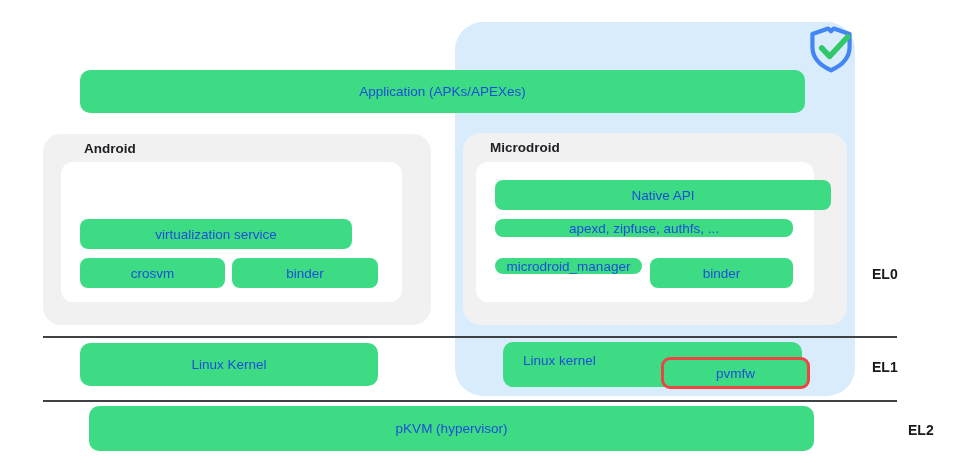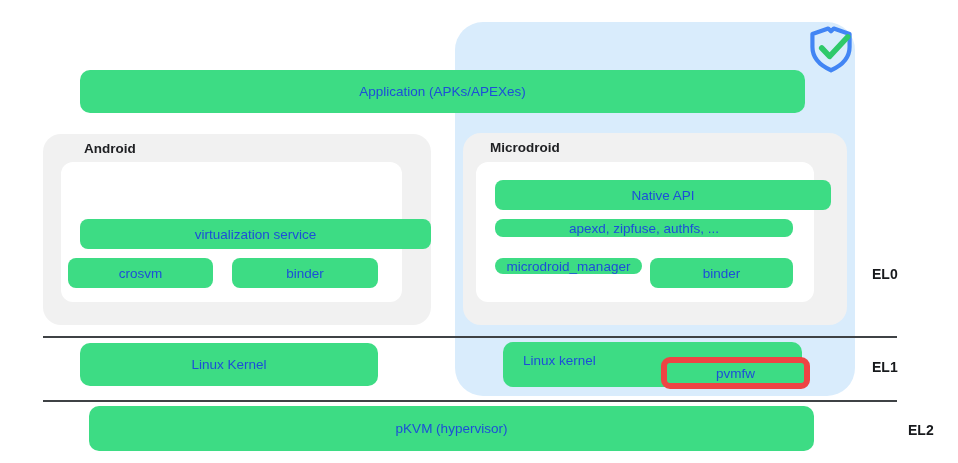--- a/index.html
+++ b/index.html
@@ -28,36 +28,36 @@
   .android-inner{left:61px;top:162px;width:341px;height:140px;}
   .microdroid-inner{left:476px;top:162px;width:338px;height:140px;}
   .bar{
     position:absolute;background:#3ddc84;border-radius:9px;
     display:flex;align-items:center;justify-content:center;
     font-size:13.5px;color:#1d4ed8;white-space:nowrap;
   }
   .bar.small{border-radius:8px;}
   .app-bar{left:80px;top:70px;width:725px;height:43px;border-radius:10px;}
   .java-api{left:80px;top:180px;width:298px;height:30px;}
-  .virt-service{left:80px;top:219px;width:351px;height:30px;}
-  .crosvm{left:68px;top:258px;width:145px;height:30px;}
+  .virt-service{left:80px;top:219px;width:272px;height:30px;}
+  .crosvm{left:80px;top:258px;width:145px;height:30px;}
   .binder-l{left:232px;top:258px;width:146px;height:30px;}
   .native-api{left:495px;top:180px;width:336px;height:30px;}
   .apexd{left:495px;top:219px;width:298px;height:18px;}
   .md-manager{left:495px;top:258px;width:147px;height:16px;}
   .binder-r{left:650px;top:258px;width:143px;height:30px;}
   .kernel-host{left:80px;top:343px;width:298px;height:43px;border-radius:10px;}
   .kernel-guest{
     left:503px;top:342px;width:299px;height:45px;border-radius:10px;
     justify-content:flex-start;padding-left:20px;box-sizing:border-box;
     align-items:flex-start;padding-top:11px;
   }
   .pvmfw{
     left:661px;top:357px;width:149px;height:32px;border-radius:9px;
-    border:6px solid #ef4444;box-sizing:border-box;
+    border:3px solid #ef4444;box-sizing:border-box;
   }
   .pkvm{left:80px;top:406px;width:725px;height:45px;border-radius:10px;margin-left:9px;}
   .hline{
     position:absolute;left:43px;width:854px;height:1.5px;background:#3f4245;
   }
   .hline-1{top:336px;}
   .hline-2{top:400px;}
   .el-label{
     position:absolute;left:872px;font-size:14px;font-weight:bold;color:#17191c;
   }

